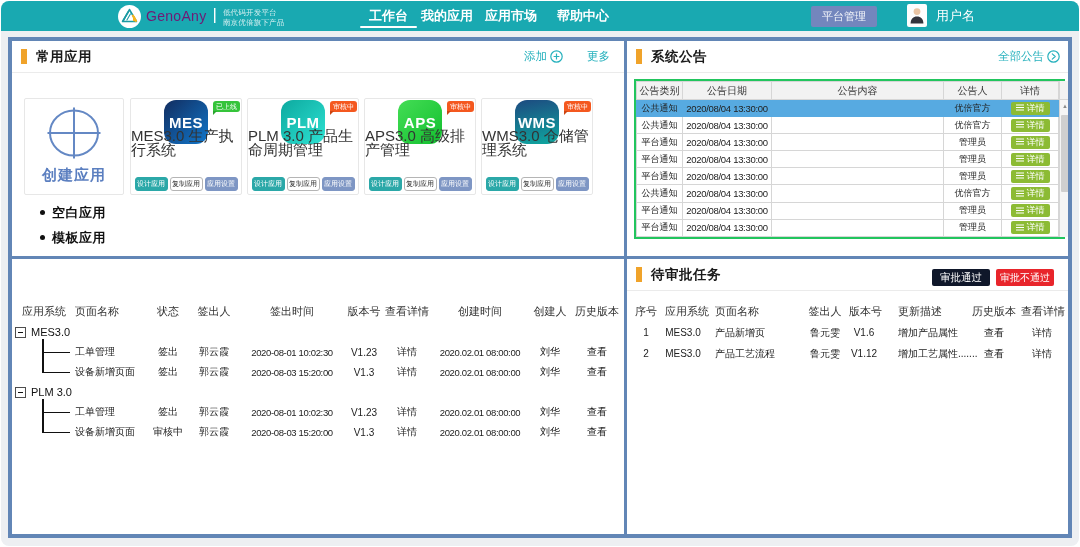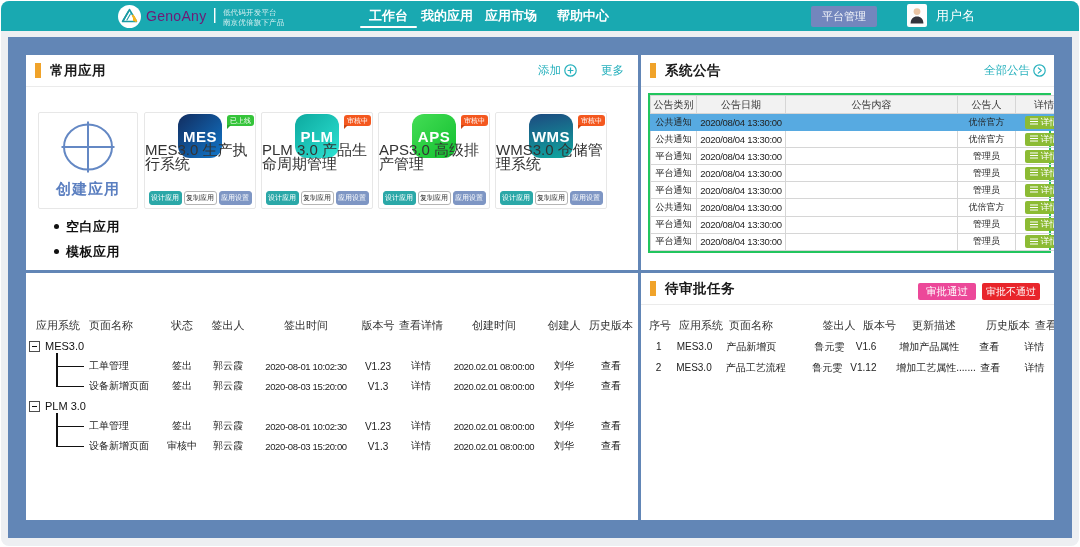--- a/index.html
+++ b/index.html
@@ -18,21 +18,21 @@
 .tagline span{color:rgba(255,255,255,.82);font-size:7.5px;letter-spacing:.2px;white-space:nowrap}
 .mainnav{position:absolute;left:368px;top:0;height:30px}
 .mainnav .nav-item{position:absolute;top:0;color:#fff;font-size:13px;font-weight:bold;height:30px;line-height:29px;cursor:pointer;text-decoration:none;white-space:nowrap}
 .mainnav .nav-item.active::after{content:"";position:absolute;left:-9px;right:-9px;bottom:3px;height:2px;background:#fff;border-radius:1px}
 .btn-platform{position:absolute;left:810px;top:5px;background:#7386bd;color:rgba(255,255,255,.92);font-size:11px;border:none;border-radius:2px;width:66px;height:21px;cursor:pointer;font-family:inherit}
 .user{position:absolute;left:906px;top:3px;display:flex;align-items:center}
 .avatar{width:20px;height:23px;background:#fdfdfd;border-radius:2px;display:flex;align-items:center;justify-content:center}
 .username{color:#fff;font-size:13px;margin-left:9px;white-space:nowrap}
 
 
-.grid{position:absolute;left:7px;top:36px;width:1064px;height:501px;background:#6286b6;display:grid;grid-template-columns:612px 1fr;grid-template-rows:215px 1fr;gap:3px;padding:18px}
+.grid{position:absolute;left:7px;top:36px;width:1064px;height:501px;background:#6286b6;display:grid;grid-template-columns:612px 1fr;grid-template-rows:215px 1fr;gap:3px;padding:4px}
 .panel{background:#fff;position:relative;overflow:hidden}
 .panel-head{height:32px;display:flex;align-items:center;padding:0 14px 0 9px;border-bottom:1px solid #ebebeb}
 .marker{width:6px;height:15px;background:#f0a32a;margin-right:9px;flex:none}
 .panel-title{font-size:13.5px;font-weight:bold;color:#1a1a1a;letter-spacing:.5px}
 .head-spacer{flex:1}
 
 
 .link-teal{color:#27b1bd;font-size:11.5px;display:flex;align-items:center;cursor:pointer;text-decoration:none}
 .link-add{margin-right:24px}
 .link-add svg{margin-left:3px;display:block}
@@ -91,21 +91,21 @@
 .tk-group{display:flex;align-items:center;height:20px;padding-left:3px;font-size:11px;color:#111}
 .tk-toggle{width:11px;height:11px;border:1px solid #4d4d4d;background:#fff;position:relative;margin-right:5px;flex:none}
 .tk-toggle::after{content:"";position:absolute;left:2px;right:2px;top:4px;height:1px;background:#111}
 .tk-row{display:flex;align-items:center;height:20px;font-size:10px;color:#222;position:relative}
 .tk-row div,.tk-group span{white-space:nowrap}
 .c-time{font-size:9.5px;letter-spacing:-0.35px}
 .tree-line{position:absolute;background:#111}
 .c-l{text-align:left}.c-c{text-align:center}
 
 
-.btn-approve{background:#ec4899;border:none;border-radius:2px;color:#fff;font-size:10.5px;height:17px;padding:0 8px;margin-right:6px;cursor:pointer;font-family:Liberation Mono, monospace;position:relative;top:3px}
+.btn-approve{background:#0f172a;border:none;border-radius:2px;color:#fff;font-size:10.5px;height:17px;padding:0 8px;margin-right:6px;cursor:pointer;font-family:Liberation Mono, monospace;position:relative;top:3px}
 .btn-reject{background:#e8252b;border:none;border-radius:2px;color:#fff;font-size:10px;height:17px;padding:0 4px;cursor:pointer;font-family:inherit;position:relative;top:3px}
 .ap-head{position:absolute;left:0;top:45px;display:flex;font-size:11px;color:#333}
 .ap-rows{position:absolute;left:0;top:63px;right:0}
 .ap-row{display:flex;align-items:center;height:21px;font-size:10px;color:#222}
 .ap-row div,.ap-head div{white-space:nowrap;overflow:visible}
 </style>
 </head>
 <body>
 
 <div class="app">

